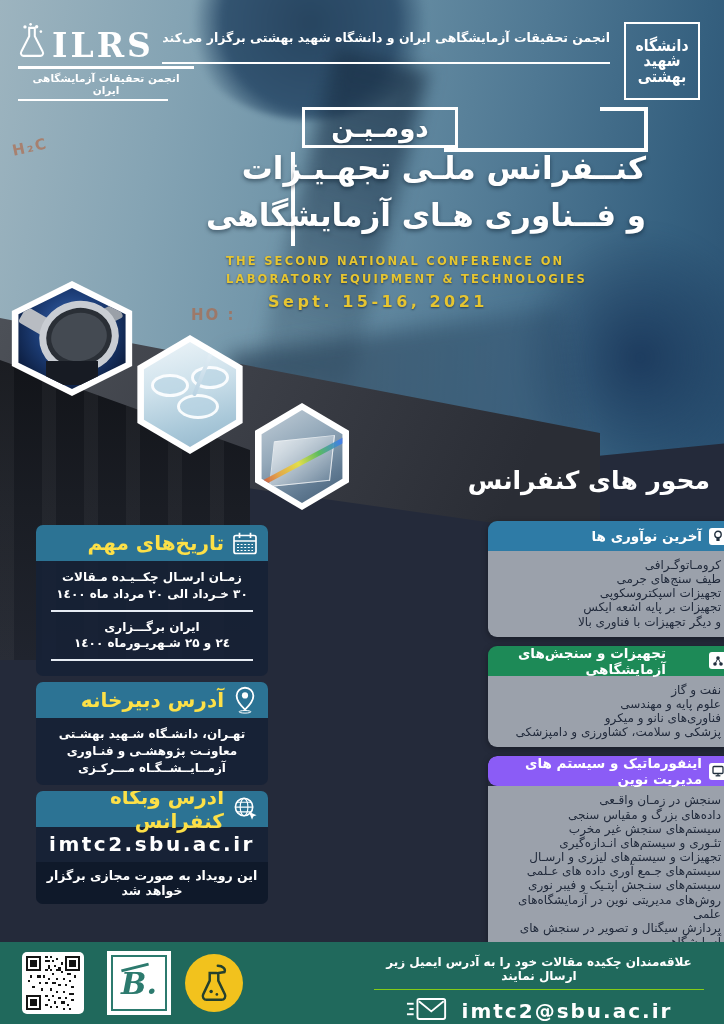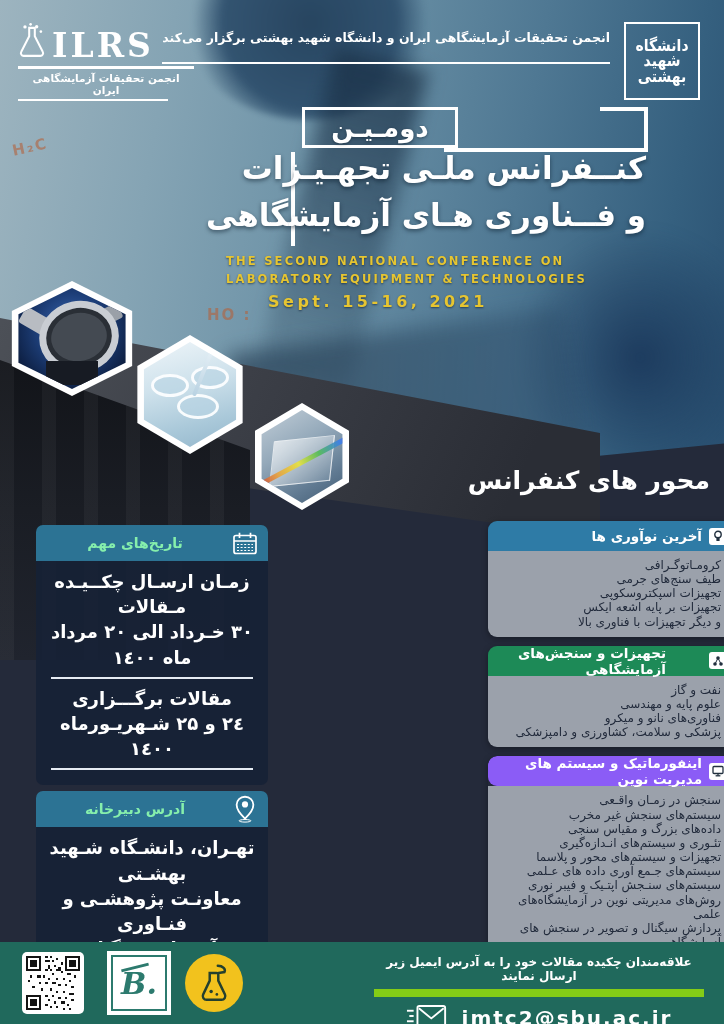--- a/index.html
+++ b/index.html
@@ -12,21 +12,21 @@
   .scope-disk{position:absolute;left:185px;top:-75px;width:250px;height:195px;border-radius:50%;
     background:radial-gradient(circle,#203d59 0%,#2b4c6a 55%,rgba(43,76,106,0) 74%);filter:blur(3px);opacity:.9;}
   .scope-arm{position:absolute;left:295px;top:55px;width:95px;height:330px;
     background:linear-gradient(180deg,rgba(26,48,70,.75),rgba(26,48,70,.12));transform:rotate(14deg);filter:blur(9px);}
   .glove-shape{position:absolute;left:515px;top:225px;width:250px;height:265px;
     background:radial-gradient(ellipse,rgba(23,50,86,.8),rgba(23,50,86,0) 70%);filter:blur(6px);}
   .stage-shape{position:absolute;left:235px;top:330px;width:340px;height:140px;
     background:linear-gradient(100deg,rgba(18,38,60,.55),rgba(40,70,100,.3));transform:rotate(-8deg);filter:blur(10px);}
   .formula{position:absolute;color:#b4623c;font-weight:bold;font-size:15px;letter-spacing:2px;opacity:.6;}
   .formula-left{left:12px;top:138px;transform:rotate(-12deg);}
-  .formula-right{left:207px;top:306px;}
+  .formula-right{left:191px;top:306px;}
 
   .bg-dark{position:absolute;left:0;top:270px;width:724px;height:754px;background:#242a3a;
     clip-path:polygon(0% 7%,26% 15%,42% 23%,58% 27%,100% 23%,100% 100%,0% 100%);}
   .band{position:absolute;left:0;top:288px;width:600px;height:250px;
     background:linear-gradient(115deg,#4d5158 0%,#3a3d45 45%,#2a2d35 85%);
     clip-path:polygon(0% 12%,100% 58%,100% 100%,0% 66%);}
   .lab-photo{position:absolute;left:0;top:360px;width:250px;height:300px;
     background:linear-gradient(180deg,#121419 0%,#1a1d24 50%,#20242e 100%);
     clip-path:polygon(0 0,100% 30%,100% 100%,0 100%);}
   .lab-photo::after{content:"";position:absolute;inset:0;
@@ -100,42 +100,42 @@
   .tb1{background:#2e7ba6;} .tb2{background:#1d8a57;gap:43px;} .tb3{background:#8b5cf6;border-radius:9px;}
   .ticon{width:17px;height:17px;border-radius:3px;background:#fff;display:flex;align-items:center;
     justify-content:center;flex:0 0 auto;}
   .tbox-body{background:#9ba1ab;padding:7px 12px 8px;direction:rtl;color:#222b3c;}
   .titem{font-size:12px;line-height:1.18;font-weight:500;}
 
   
   .sidebar{position:absolute;left:36px;top:525px;width:232px;}
   .panel{margin-bottom:6px;border-radius:7px;overflow:hidden;}
   .panel-header{background:#2c7394;display:flex;direction:rtl;align-items:center;gap:8px;height:36px;padding:0 10px;}
-  .ph-title{flex:1;text-align:center;color:#86efac;font-size:14px;font-weight:bold;}
+  .ph-title{flex:1;color:#fde047;font-size:20px;font-weight:bold;}
   .ph-icon{flex:0 0 auto;display:flex;align-items:center;justify-content:center;width:26px;}
   .panel-body{background:rgba(22,33,54,.87);padding:8px 6px;text-align:center;color:#fff;direction:rtl;}
-  .pline{font-size:18px;font-weight:bold;line-height:1.4;}
+  .pline{font-size:12px;font-weight:bold;line-height:1.4;}
   .pdivider{height:2px;background:#e6ecf3;width:92%;margin:7px auto;}
   .purl{font-size:20px;font-weight:bold;letter-spacing:2.5px;direction:ltr;padding:5px 0 6px;}
   .pnote{background:rgba(14,23,40,.85);font-size:12.5px;font-weight:bold;padding:6px 2px;}
 
   
   .footer{position:absolute;left:0;top:942px;width:724px;height:82px;background:#20695c;}
   .qr{position:absolute;left:22px;top:10px;width:62px;height:62px;background:#fff;border-radius:5px;
     display:flex;align-items:center;justify-content:center;}
   .logo-b{position:absolute;left:107px;top:9px;width:64px;height:64px;background:#fff;
     display:flex;align-items:center;justify-content:center;}
   .logo-b-inner{width:52px;height:52px;border:2px solid #2c7a6e;display:flex;align-items:center;
     justify-content:center;position:relative;}
   .logo-b-letter{font-family:"DejaVu Serif",serif;font-style:italic;font-weight:bold;font-size:30px;color:#2c7a6e;}
   .logo-b-stroke{position:absolute;left:8px;top:9px;width:28px;height:3px;background:#2c7a6e;transform:rotate(-14deg);}
   .logo-circle{position:absolute;left:185px;top:12px;width:58px;height:58px;border-radius:50%;background:#f2c21d;
     display:flex;align-items:center;justify-content:center;}
   .footer-right{position:absolute;right:20px;top:13px;width:330px;text-align:center;color:#fff;direction:rtl;}
-  .footer-note{display:inline-block;font-size:12px;font-weight:bold;border-bottom:8px solid #84cc16;padding-bottom:6px;}
+  .footer-note{display:inline-block;font-size:12px;font-weight:bold;border-bottom:1px solid #84cc16;padding-bottom:6px;}
   .email-row{margin-top:6px;display:flex;align-items:center;justify-content:center;gap:14px;direction:ltr;}
   .email-text{font-size:20px;font-weight:bold;letter-spacing:2px;text-align:center;}
 </style>
 </head>
 <body>
 
 <div class="poster">
 
   <div class="bg-photo">
     <div class="scope-disk"></div>
@@ -265,24 +265,24 @@
           <svg width="12" height="12" viewBox="0 0 12 12">
               <rect x="1" y="1.5" width="10" height="7" rx="1" fill="none" stroke="#22303f" stroke-width="1.3"></rect>
               <line x1="6" y1="8.5" x2="6" y2="10.6" stroke="#22303f" stroke-width="1.3"></line>
               <line x1="3.6" y1="10.8" x2="8.4" y2="10.8" stroke="#22303f" stroke-width="1.3"></line>
             </svg>
         </span>
         <span>اینفورماتیک و سیستم های مدیریت نوین</span>
       </div>
       <div class="tbox-body">
         <div class="titem">سنجش در زمـان واقـعی</div>
+        <div class="titem">داده‌های بزرگ و مقیاس سنجی</div>
         <div class="titem">سیستم‌های سنجش غیر مخرب</div>
-        <div class="titem">داده‌های بزرگ و مقیاس سنجی</div>
         <div class="titem">تئـوری و سیستم‌های انـدازه‌گیری</div>
-        <div class="titem">تجهیزات و سیستم‌های محور و پلاسما</div>
+        <div class="titem">تجهیزات و سیستم‌های لیزری و ارسـال</div>
         <div class="titem">سیستم‌های جـمع آوری داده های عـلمی</div>
         <div class="titem">سیستم‌های سنـجش اپتـیک و فیبر نوری</div>
         <div class="titem">روش‌های مدیریتی نوین در آزمایشگاه‌های علمی</div>
         <div class="titem">پردازش سیگنال و تصویر در سنجش های آزمایشگاهی</div>
       </div>
     </div>
   </div>
 
   <div class="sidebar">
 
@@ -298,21 +298,21 @@
             <line x1="4" y1="15.5" x2="20" y2="15.5" stroke="#fff" stroke-width="1.2" stroke-dasharray="2 1.6"></line>
             <line x1="4" y1="18.5" x2="20" y2="18.5" stroke="#fff" stroke-width="1.2" stroke-dasharray="2 1.6"></line>
           </svg>
         </span>
         <span class="ph-title">تاریخ‌های مهم</span>
       </div>
       <div class="panel-body">
         <div class="pline">زمـان ارسـال چکــیـده مـقالات</div>
         <div class="pline">۳۰ خـرداد الی ۲۰ مرداد ماه ۱٤۰۰</div>
         <div class="pdivider"></div>
-        <div class="pline">مقالات برگـــزاری</div>
+        <div class="pline">ایران برگـــزاری</div>
         <div class="pline">۲٤ و ۲۵ شـهریـورماه ۱٤۰۰</div>
         <div class="pdivider"></div>
       </div>
     </div>
 
     <div class="panel">
       <div class="panel-header">
         <span class="ph-icon">
           <svg width="20" height="28" viewBox="0 0 22 30">
             <path d="M11 1.5 C5.7 1.5 1.8 5.5 1.8 10.4 C1.8 17 11 25.5 11 25.5 S20.2 17 20.2 10.4 C20.2 5.5 16.3 1.5 11 1.5 Z" fill="none" stroke="#fff" stroke-width="2"></path>

